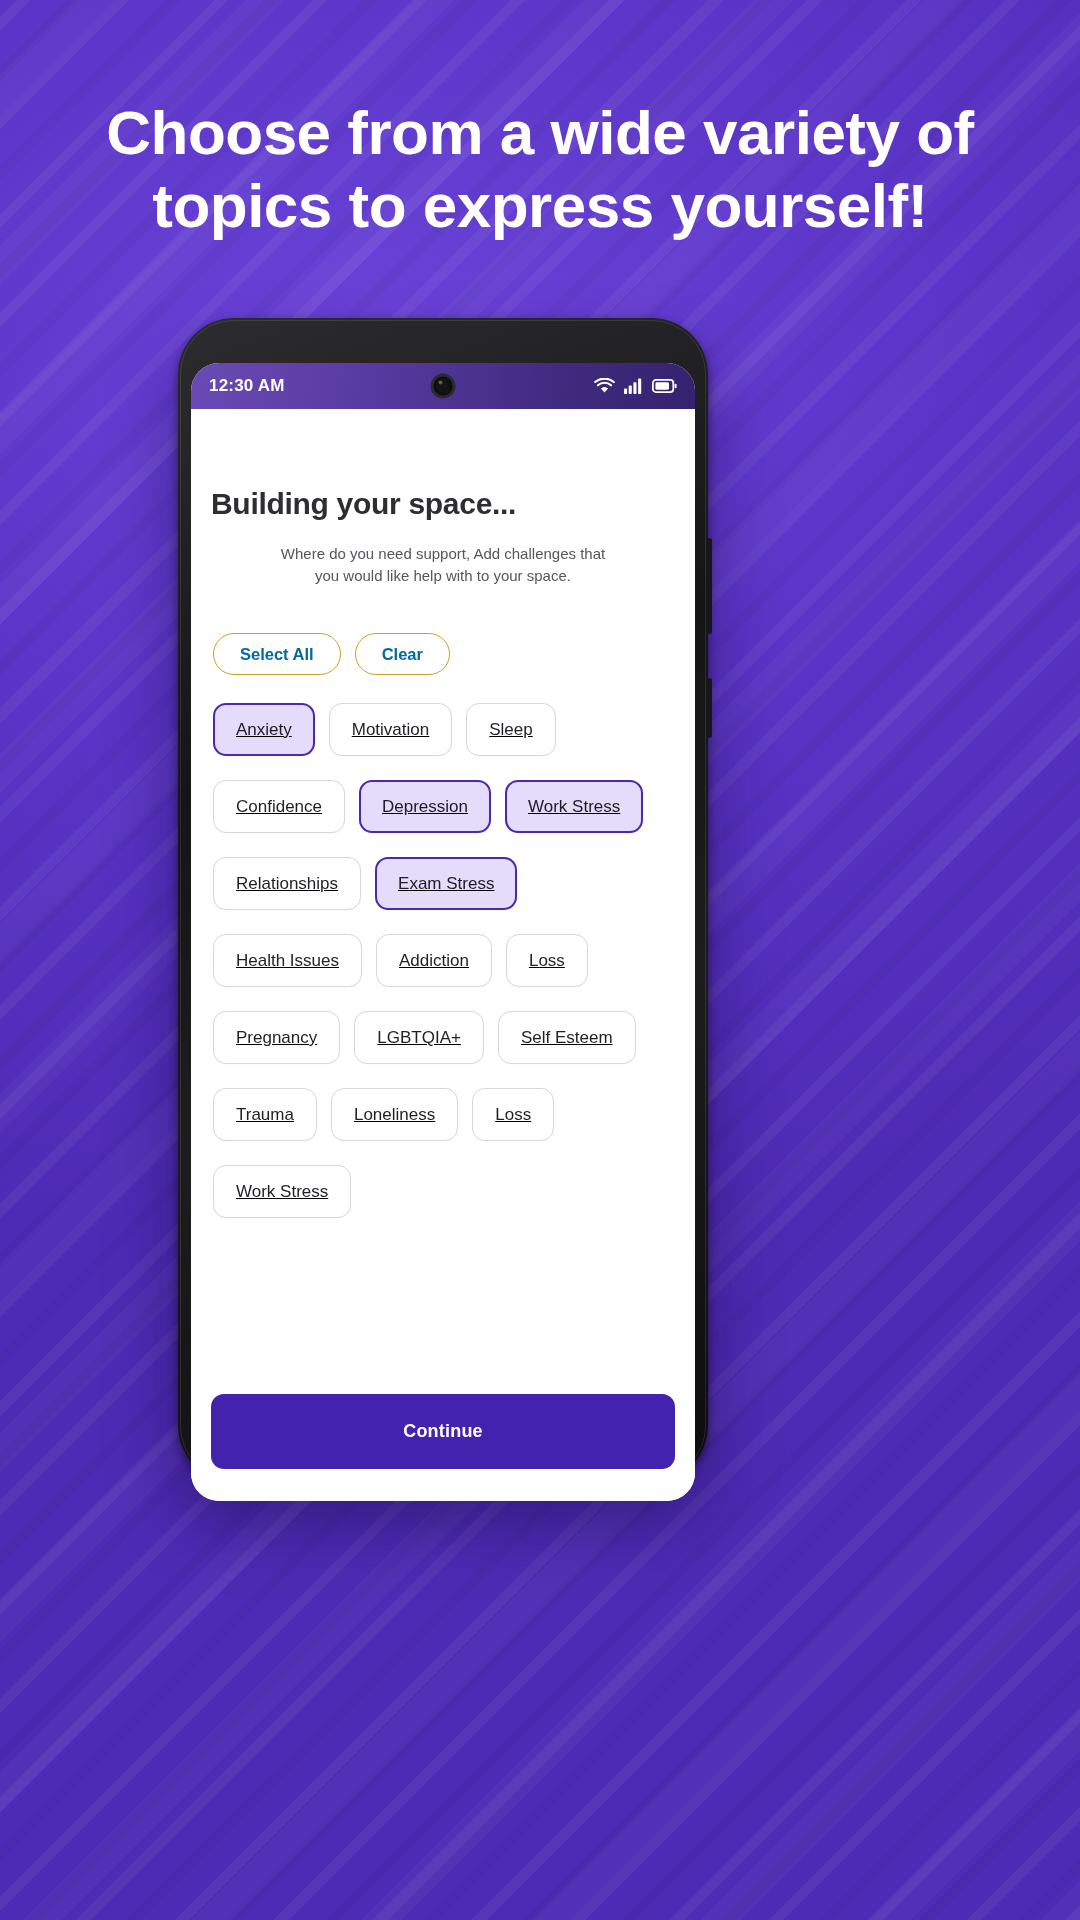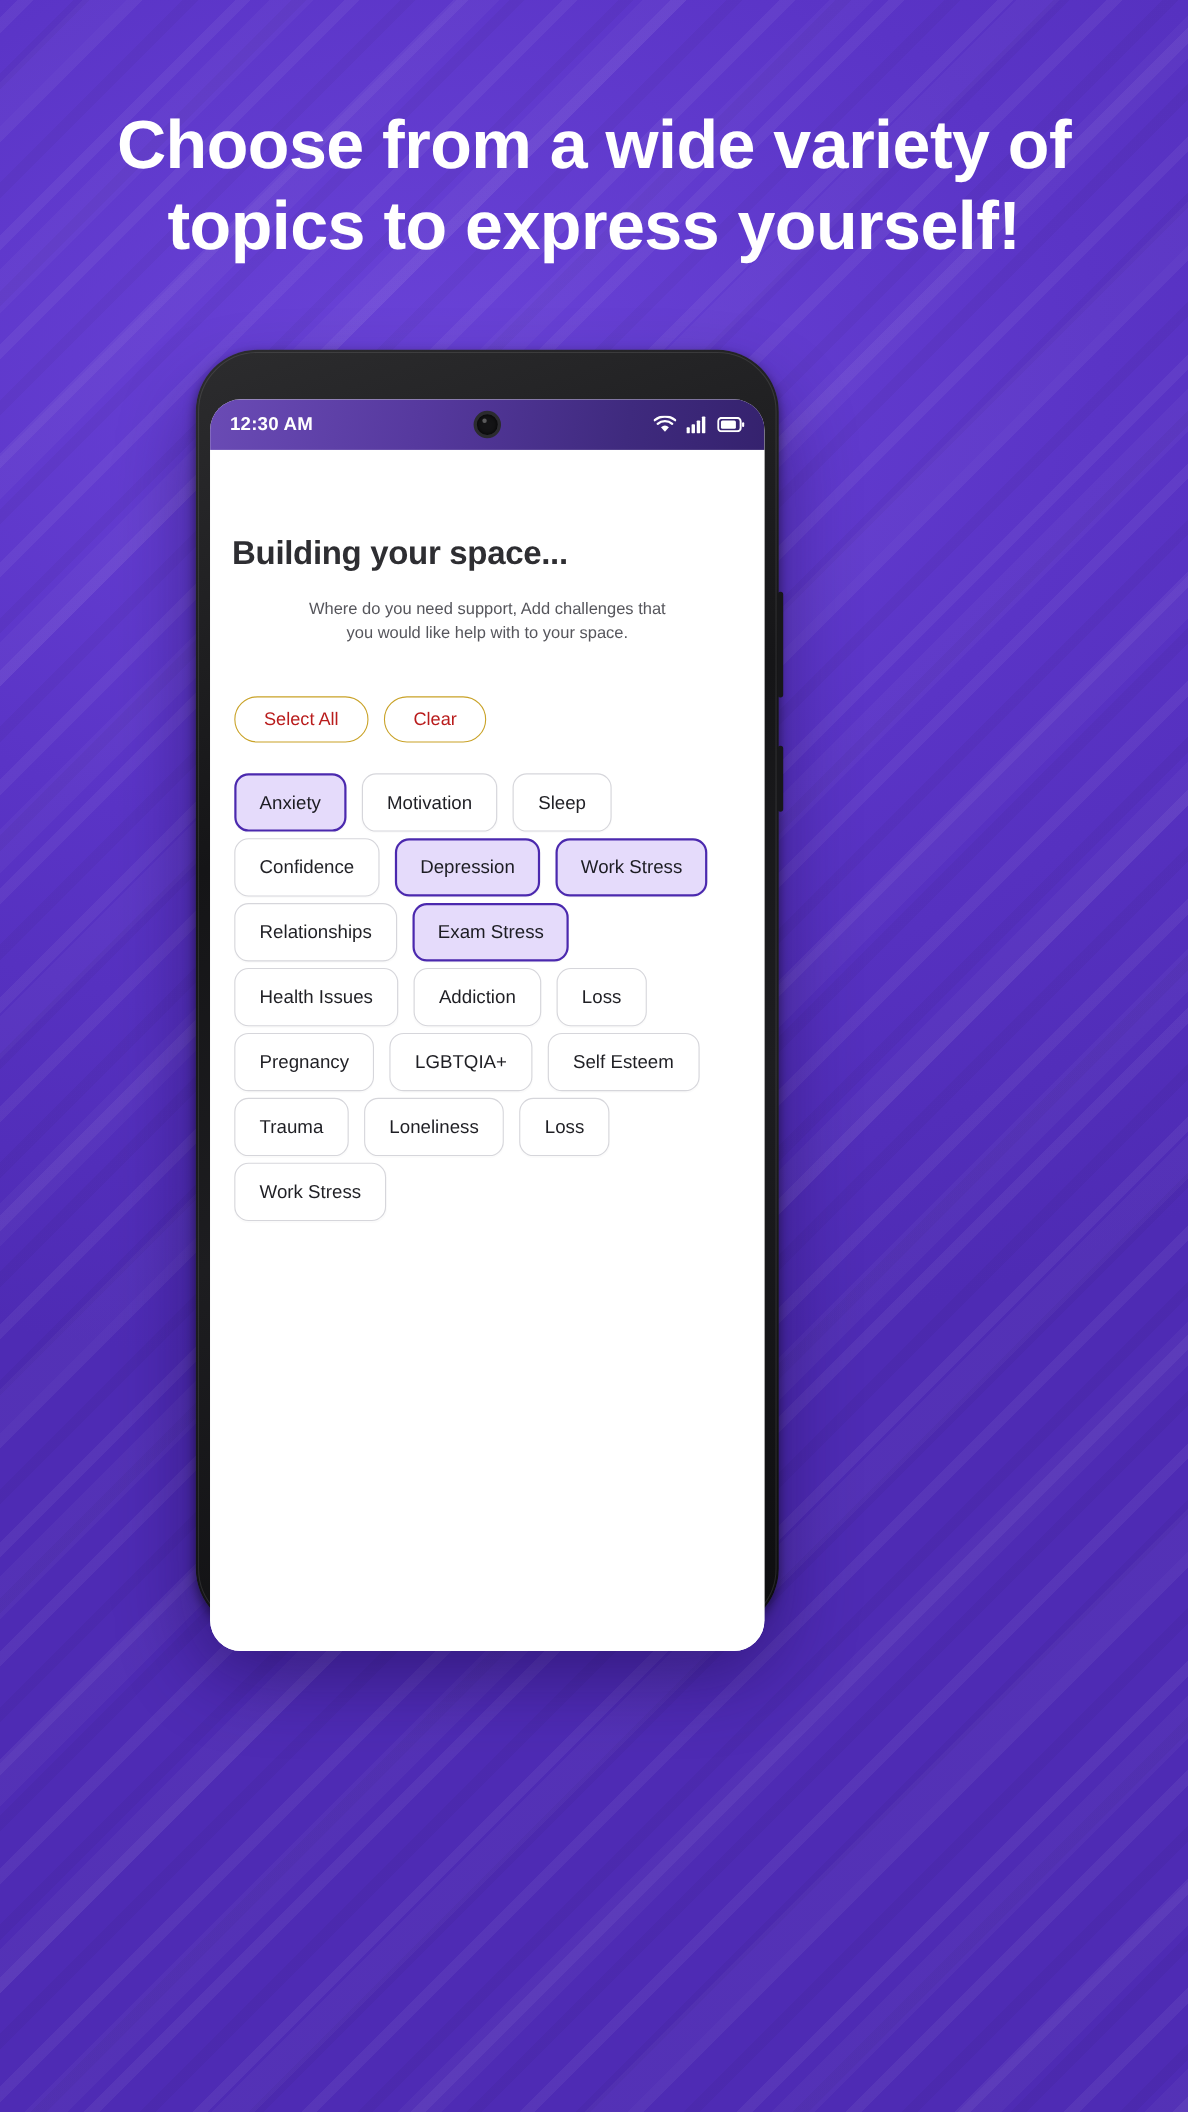--- a/index.html
+++ b/index.html
@@ -173,39 +173,40 @@
 
   
   #actions{
     margin-top:46px;
     display:flex;
     gap:14px;
     padding-left:2px;
   }
   .pill{
     border:1.6px solid #c9a227;
-    color:#b91c1c;
+    color:#0369a1;
     background:#ffffff;
     border-radius:999px;
     padding:12px 26px;
     font-size:16.5px;
-    font-weight:normal;
+    font-weight:bold;
     line-height:1;
     cursor:pointer;
     white-space:nowrap;
   }
 
   
   #chips{
     margin-top:28px;
     display:flex;
     flex-wrap:wrap;
-    gap:6px 14px;
+    gap:24px 14px;
     align-content:flex-start;
     padding-left:2px;
+    text-decoration:underline;
   }
   .chip{
     border-radius:13px;
     padding:17px 22px;
     font-size:17px;
     line-height:1;
     color:#1f1f24;
     background:#ffffff;
     border:1.4px solid #d6d6db;
     cursor:pointer;
@@ -313,15 +314,18 @@
           <button class="chip">LGBTQIA+</button>
           <button class="chip">Self Esteem</button>
           <button class="chip">Trauma</button>
           <button class="chip">Loneliness</button>
           <button class="chip">Loss</button>
           <button class="chip">Work Stress</button>
         </div>
 
     </div>
 
+    <div id="footer">
+      <button id="continue-btn">Continue</button>
+    </div>
 
   </div>
 </div>
 
 </body></html>

